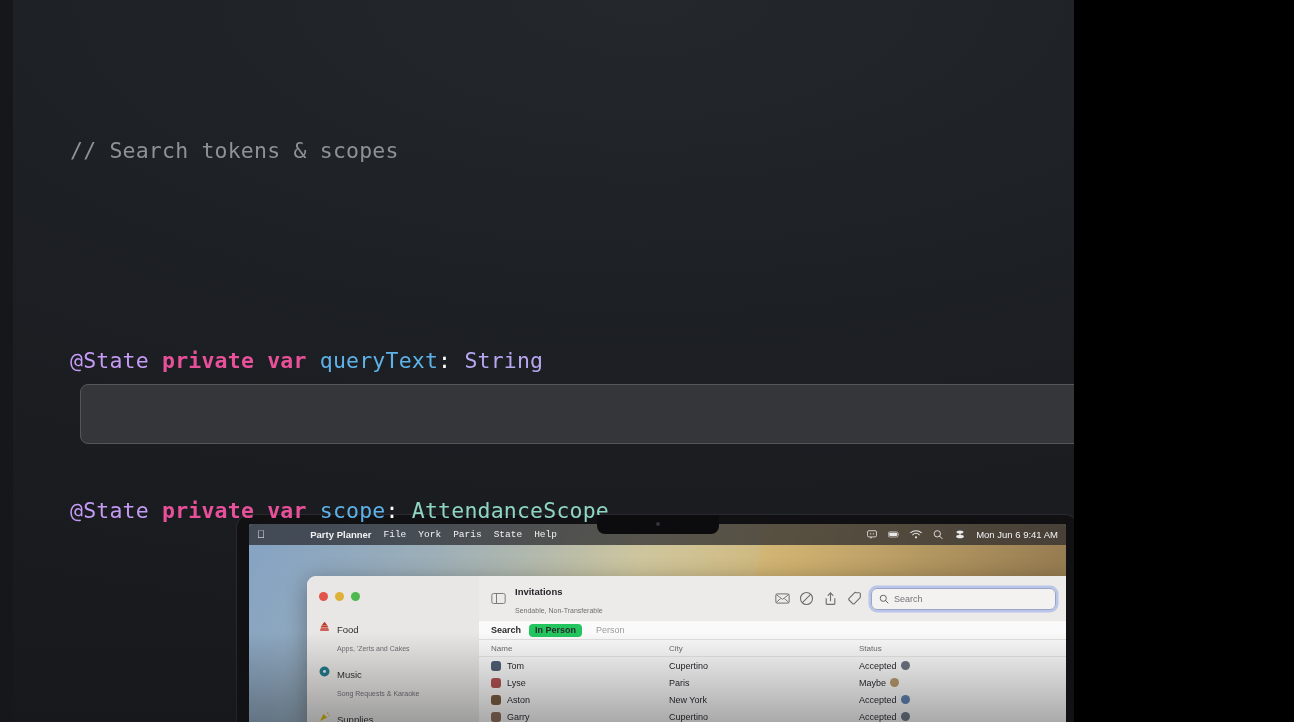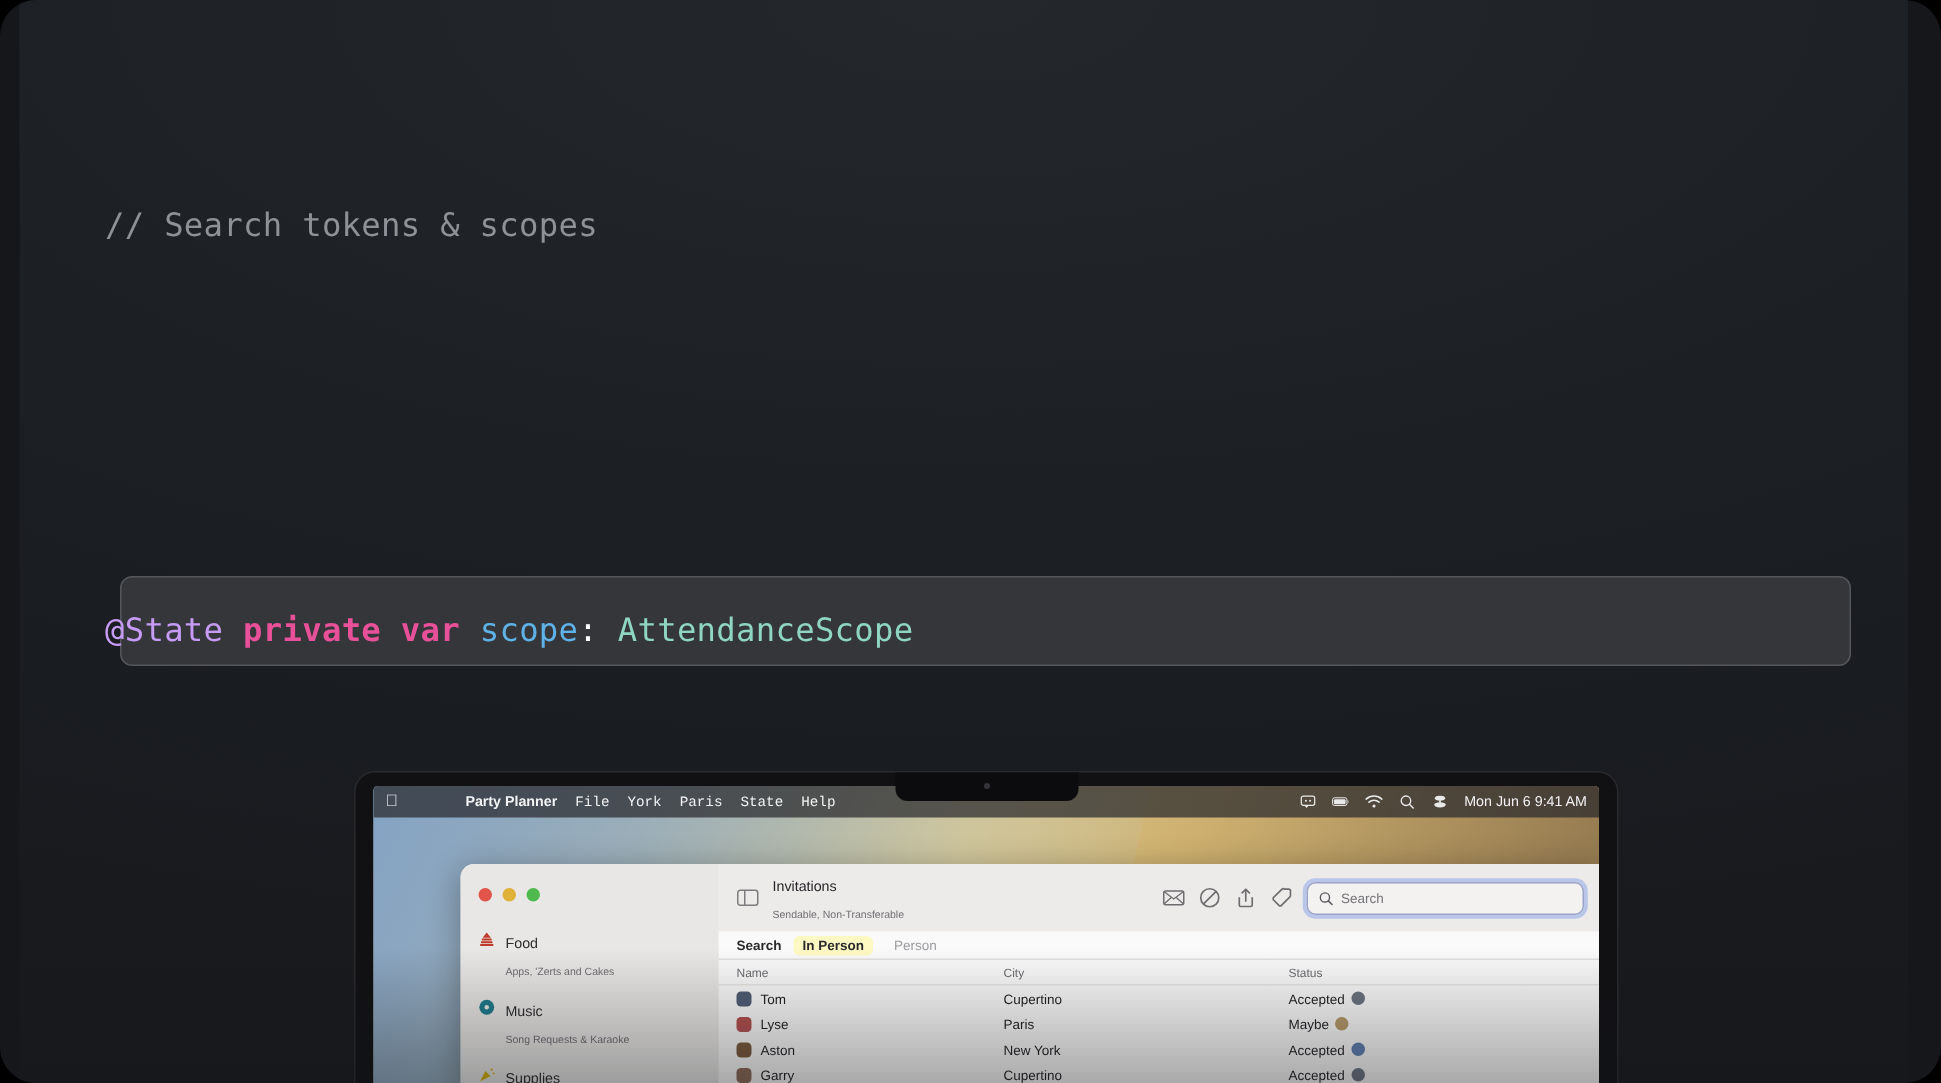--- a/index.html
+++ b/index.html
@@ -4,24 +4,23 @@
 <style>
   * { margin:0; padding:0; box-sizing:border-box; }
   html,body { width:1294px; height:722px; overflow:hidden; background:#000; }
   body {
     font-family:"DejaVu Sans Mono", monospace;
   }
 
   
   #stage {
     position:relative;
-    width:1294px; height:722px;
+    width:1074px; height:722px;
     background:#15171b;
     overflow:hidden;
-    border-radius:24px;
   }
   #slide {
     position:absolute;
     left:13px; top:0px;
     width:1259px; height:722px;
     background:
       radial-gradient(120% 90% at 50% 0%, #24272c 0%, #1d2024 45%, #181a1e 100%);
     overflow:hidden;
   }
 
@@ -151,21 +150,21 @@
   .sb-txt .t { font-size:9.5px; color:#2c2c2e; line-height:12px; }
   .sb-txt .s { font-size:7px; color:#6f6f74; line-height:10px; }
 
   .content { flex:1; display:flex; flex-direction:column; background:#f4f3f1; }
   .toolbar {
     height:46px; display:flex; align-items:center;
     padding:0 10px 0 12px; gap:9px;
     background:rgba(236,234,232,.9);
     font-family:"Liberation Sans", sans-serif;
   }
-  .tb-title .t { font-size:9.5px; font-weight:normal; color:#26262a; line-height:12px; }
+  .tb-title .t { font-size:9.5px; font-weight:bold; color:#26262a; line-height:12px; }
   .tb-title .s { font-size:7px; color:#6f6f74; line-height:10px; }
   .tb-spacer{ flex:1; }
   .tb-ico { width:15px; height:15px; opacity:.78; }
   .searchfield {
     width:185px; height:22px;
     border:1px solid #9aa4c8;
     box-shadow:0 0 0 2.5px rgba(90,130,235,.35);
     border-radius:6px;
     background:rgba(255,255,255,.35);
     display:flex; align-items:center; gap:5px; padding:0 7px;
@@ -175,21 +174,21 @@
   .scopebar {
     height:19px; background:#fbfafa;
     display:flex; align-items:center; gap:8px;
     padding:0 12px;
     font-family:"Liberation Sans", sans-serif;
     font-size:9px;
     border-bottom:1px solid #e2e0de;
   }
   .sc-label { color:#2a2a2c; font-weight:bold; }
   .sc-chip  { color:#2a2a2c; font-weight:bold; padding:1.5px 6px; border-radius:4px; }
-  .sc-chip.on { background:#fef9c3; }
+  .sc-chip.on { background:#22c55e; }
   .sc-chip.off{ color:#9b9b9f; font-weight:normal; }
 
   .table { flex:1; background:#fbfafa; font-family:"Liberation Sans", sans-serif; }
   .thead, .trow { display:flex; align-items:center; }
   .thead { height:17px; font-size:8px; color:#6d6d72; border-bottom:1px solid #e8e6e4; }
   .trow  { height:17px; font-size:9px; color:#1f1f22; }
   .col-name   { width:190px; padding-left:12px; display:flex; align-items:center; gap:6px; }
   .col-city   { width:190px; }
   .col-status { flex:1; display:flex; align-items:center; gap:4px; }
   .avatar { width:10px; height:10px; border-radius:3px; flex:0 0 10px; }
@@ -208,20 +207,21 @@
 <div id="stage">
   <div id="slide">
 
     <div id="hl-block"></div>
 
     <div id="code">
 
       <div class="ln"><span class="c-comment">// Search tokens &amp; scopes</span></div>
       <div class="blank"></div>
 
+      <div class="ln"><span class="c-attr">@State</span><span class="c-plain"> </span><span class="c-kw">private</span><span class="c-plain"> </span><span class="c-kw">var</span><span class="c-plain"> </span><span class="c-prop">queryText</span><span class="c-plain">: </span><span class="c-type">String</span></div>
 
 
       <div class="ln"><span class="c-attr">@State</span><span class="c-plain"> </span><span class="c-kw">private</span><span class="c-plain"> </span><span class="c-kw">var</span><span class="c-plain"> </span><span class="c-prop">scope</span><span class="c-plain">: </span><span class="c-teal">AttendanceScope</span></div>
 
       <div class="blank"></div>
 
       
 
       
 

